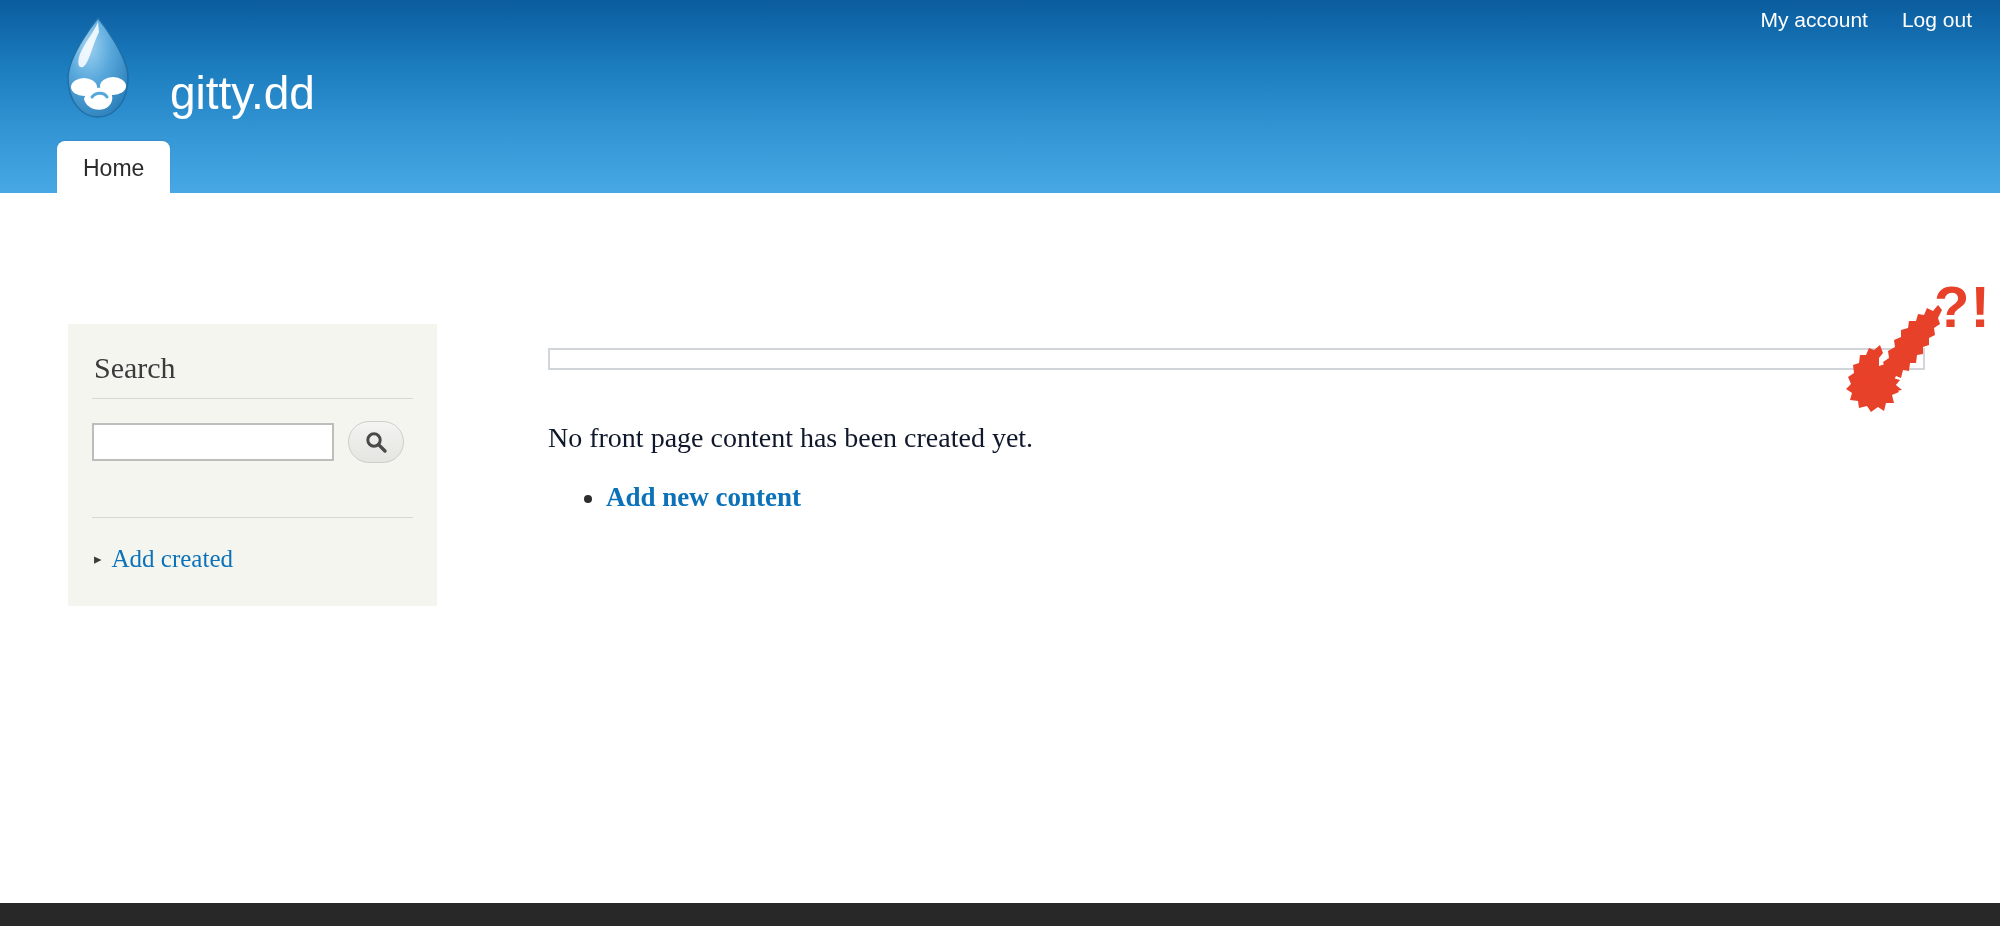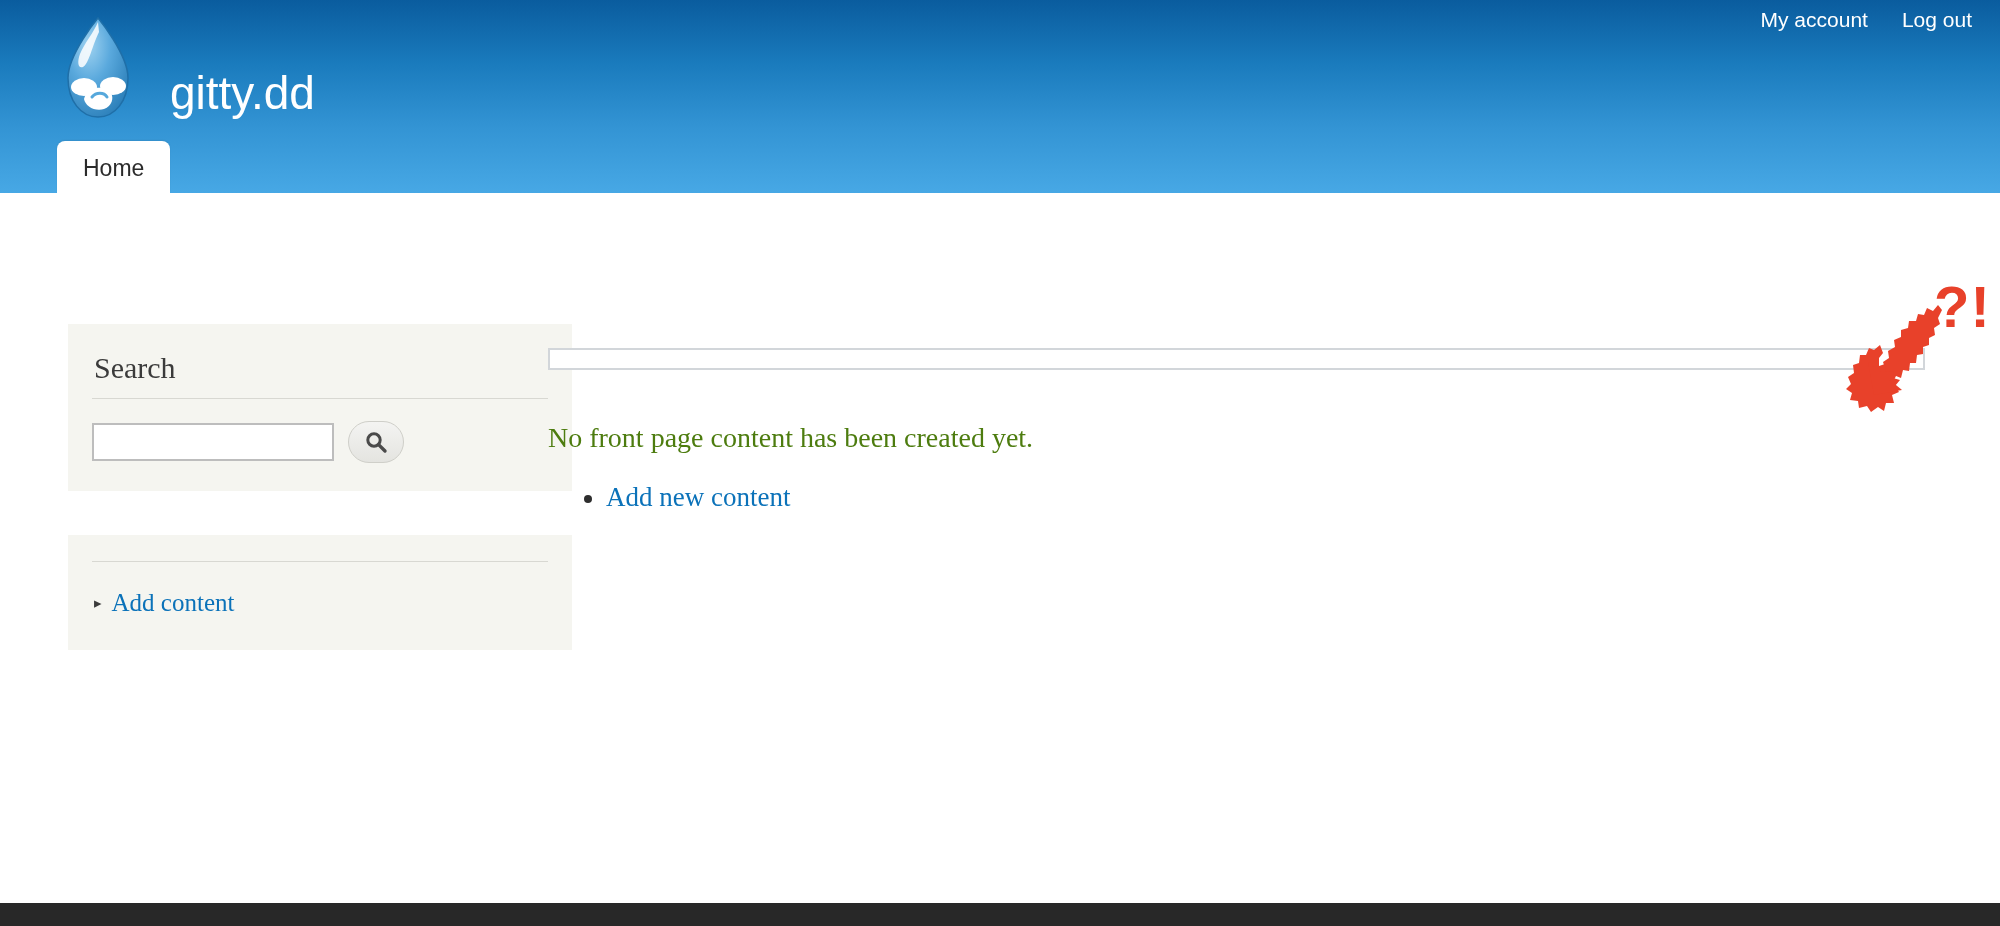--- a/index.html
+++ b/index.html
@@ -106,22 +106,21 @@
   #sidebar {
     position: absolute;
     left: 68px;
     top: 66px;
     width: 420px;
   }
   .block {
     background: #f5f5f0;
     padding: 26px 24px 28px 24px;
     box-sizing: border-box;
-    width: 504px;
-    margin-bottom: 44px;
+    width: 369px;
   }
   .block-title {
     font-family: "Liberation Serif", serif;
     font-size: 30px;
     color: #3b3b3b;
     font-weight: 400;
     margin: 0 0 12px 0;
     padding: 0 0 0 2px;
     line-height: 1.2;
   }
@@ -208,37 +207,38 @@
     height: 22px;
     border: 2px solid #d2d6da;
     background: #ffffff;
     width: 1377px;
     box-sizing: border-box;
   }
   #no-content {
     margin: 50px 0 0 0;
     font-family: "Liberation Serif", serif;
     font-size: 28px;
-    color: #4d7c0f;
+    color: #0f172a;
     line-height: 1.3;
   }
   #content-actions {
     margin: 26px 0 0 0;
     padding-left: 58px;
     list-style: disc;
   }
   #content-actions li {
     color: #2e2e2e;
     font-size: 26px;
   }
   #content-actions a {
     color: #0b72b9;
     font-family: "Liberation Serif", serif;
     font-size: 27px;
     text-decoration: none;
+    font-weight: bold;
   }
 
   
   #annotation {
     position: absolute;
     left: 1290px;
     top: -30px;
     width: 220px;
     height: 150px;
     pointer-events: none;
@@ -326,21 +326,21 @@
             </span>
           </button>
         </div>
       </div>
 
       <div class="block">
         <div class="block-rule"></div>
         <ul class="nav-list">
           <li>
             <span class="nav-arrow">▸</span>
-            <a href="#">Add content</a>
+            <a href="#">Add created</a>
           </li>
         </ul>
       </div>
     </div>
 
     <div id="content">
 
       <div id="empty-bar"></div>
 
       <p id="no-content">No front page content has been created yet.</p>

